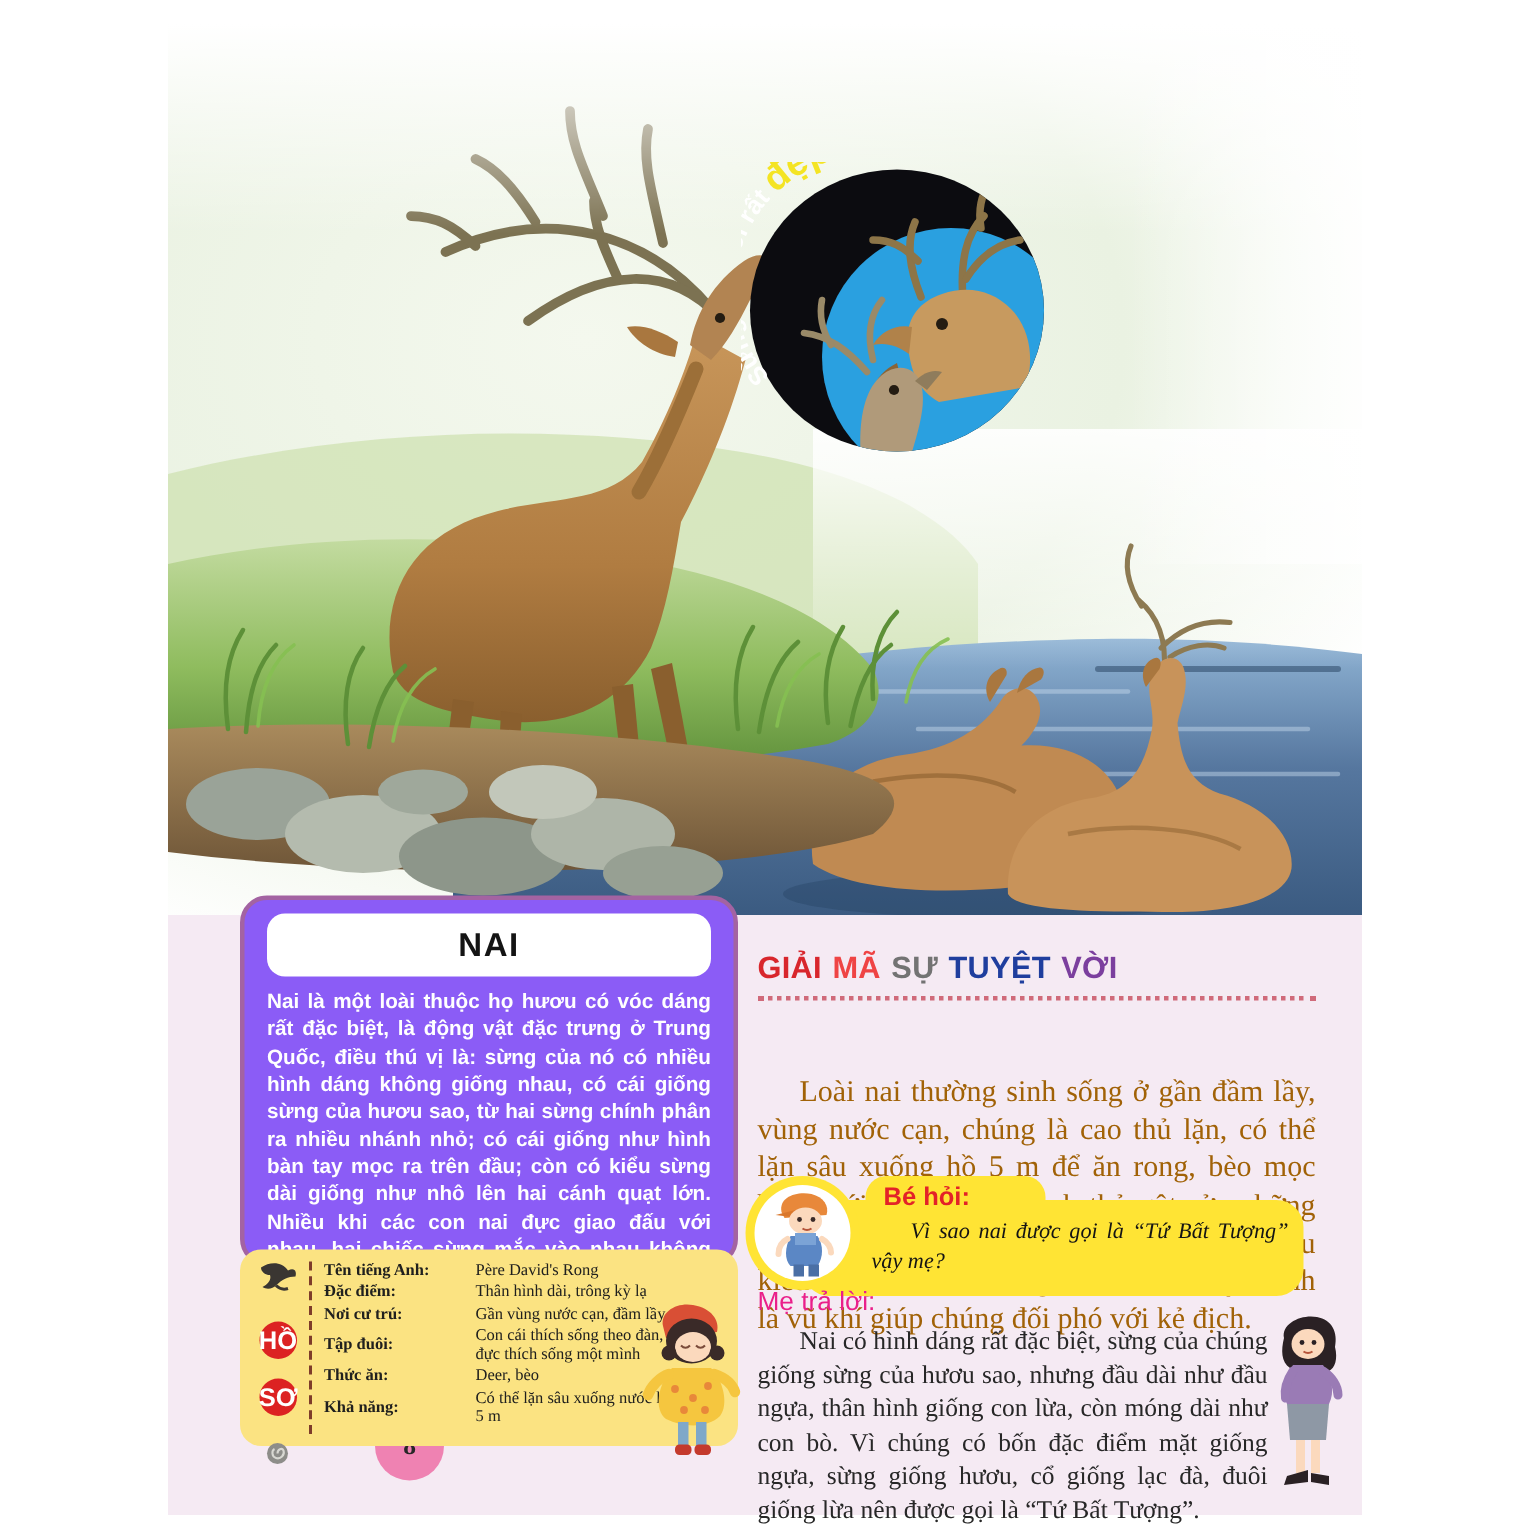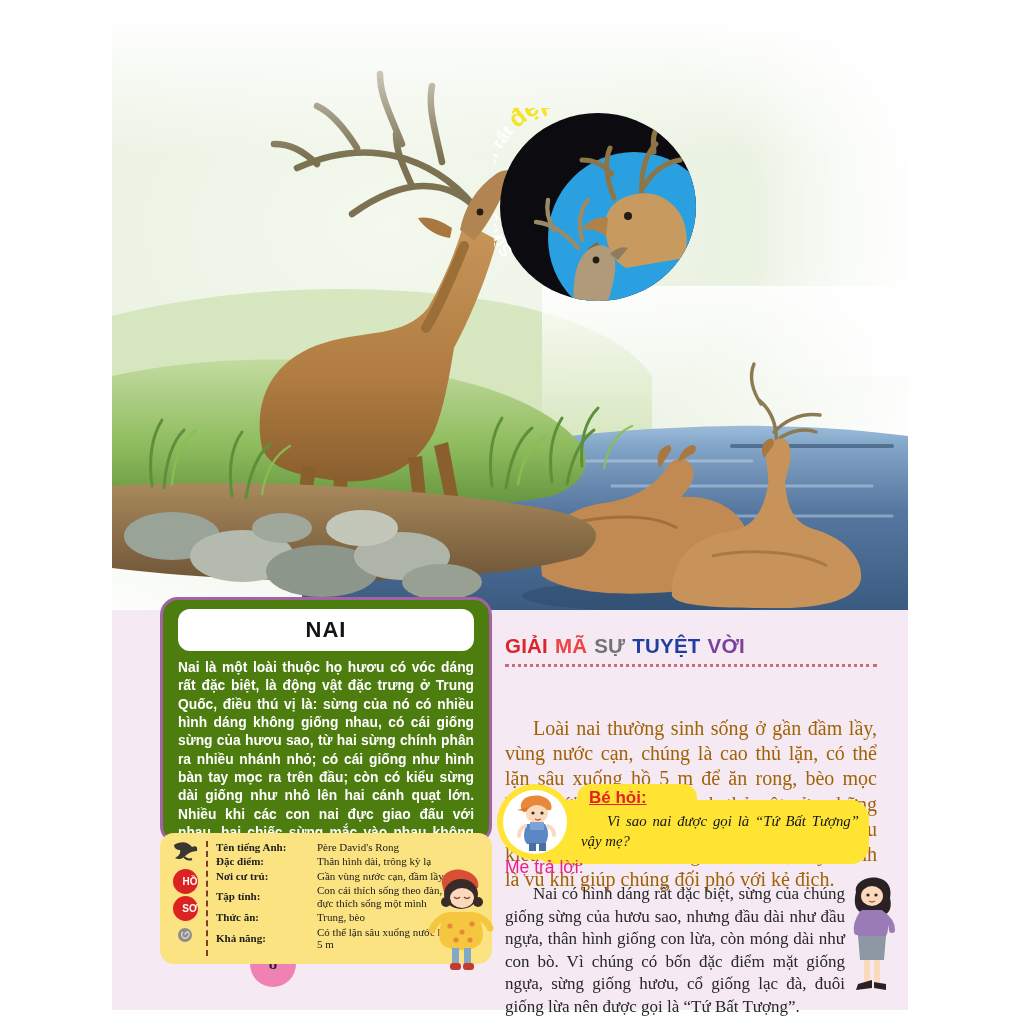--- a/index.html
+++ b/index.html
@@ -5,52 +5,52 @@
   html,body{margin:0;padding:0;background:#ffffff;}
   #page{position:relative;width:1024px;height:1024px;margin:0 auto;background:#ffffff;overflow:hidden;
         font-family:"Liberation Sans",sans-serif;}
   
   #illustration{position:absolute;left:112px;top:16px;width:796px;height:600px;}
   #badge{position:absolute;left:494px;top:108px;width:212px;height:202px;}
   
   #pink-panel{position:absolute;left:112px;top:610px;width:796px;height:400px;background:#f5eaf3;}
   
   #nai-box{position:absolute;left:160px;top:597px;width:332px;height:247px;box-sizing:border-box;
-           background:#4d7c0f;border:3px solid #a363a2;border-radius:18px;padding:9px 15px 10px;z-index:5;}
+           background:#8b5cf6;border:3px solid #a363a2;border-radius:18px;padding:9px 15px 10px;z-index:5;}
   #nai-title{background:#ffffff;border-radius:12px;height:42px;line-height:42px;text-align:center;
              font-weight:bold;font-size:22px;color:#141414;letter-spacing:1px;margin-bottom:8px;}
   #nai-body{color:#ffffff;font-size:13.8px;line-height:1.33;text-align:justify;font-weight:600;}
   
   #profile-box{position:absolute;left:160px;top:833px;width:332px;height:131px;box-sizing:border-box;
                background:#fbe382;border-radius:14px;padding:8px 8px 6px 56px;z-index:5;}
   #profile-divider{position:absolute;left:46px;top:8px;bottom:8px;border-left:2px dashed #7e3c2a;}
   .icon-col{position:absolute;left:8px;top:6px;width:34px;text-align:center;}
   .hoso-circle{width:25px;height:25px;border-radius:50%;background:#dc2222;color:#fff;font-weight:bold;
-               font-size:10px;line-height:25px;text-align:right;margin:2px auto;}
+               font-size:17px;line-height:25px;text-align:left;margin:13px auto;}
   .profile-row{display:flex;font-family:"Liberation Serif",serif;font-size:11px;line-height:1.13;
                color:#20201e;margin-bottom:2px;align-items:center;}
   .profile-label{width:101px;font-weight:bold;flex:none;}
   .profile-value{flex:1;}
   
   #page-circle{position:absolute;left:250px;top:941px;width:46px;height:46px;border-radius:50%;
                background:#ef82b2;color:#272727;font-family:"Liberation Serif",serif;font-weight:bold;
                font-size:17px;text-align:center;line-height:46px;z-index:4;}
   
   #decode-heading{position:absolute;left:505px;top:634px;width:372px;font-weight:bold;font-size:20.5px;
                   letter-spacing:.2px;border-bottom:3px dotted #d06a7a;padding-bottom:6px;z-index:5;}
   #decode-heading span{margin-right:7px;}
   #decode-body{position:absolute;left:505px;top:672px;width:372px;font-family:"Liberation Serif",serif;
                font-size:20px;line-height:1.26;color:#a16207;text-align:justify;text-indent:28px;z-index:5;margin-top:44px;}
   
   #qa-bubble{position:absolute;left:497px;top:784px;width:372px;height:80px;z-index:5;}
   #bubble-shape{position:absolute;left:38px;top:16px;right:0;bottom:0;background:#ffe434;border-radius:18px;}
   #bubble-tab{position:absolute;left:80px;top:0;width:120px;height:32px;background:#ffe434;border-radius:14px;}
   #qa-avatar{position:absolute;left:0;top:0;width:76px;height:76px;border-radius:50%;background:#ffe434;}
   #qa-avatar .inner{position:absolute;left:6px;top:6px;width:64px;height:64px;border-radius:50%;background:#fff;overflow:hidden;}
-  #question-label{position:absolute;left:92px;top:4px;color:#e32228;font-weight:bold;font-size:17px;text-decoration:underline;}
+  #question-label{position:absolute;left:92px;top:4px;color:#e32228;font-weight:bold;font-size:17px;}
   #question-text{position:absolute;left:84px;top:28px;width:278px;font-family:"Liberation Serif",serif;
                  font-size:14.8px;line-height:1.35;color:#141414;text-align:justify;text-indent:26px;font-style:italic;}
   
   #answer-label{position:absolute;left:505px;top:857px;color:#ea1f8a;font-weight:normal;font-size:17.5px;z-index:5;}
   #answer-text{position:absolute;left:505px;top:883px;width:340px;font-family:"Liberation Serif",serif;
                font-size:17px;line-height:1.33;color:#272727;text-align:justify;text-indent:28px;z-index:5;}
   .char-figure{position:absolute;z-index:6;}
 </style>
 </head>
 <body>
@@ -277,26 +277,26 @@
     </div>
     <div class="profile-row">
       <span class="profile-label">Đặc điểm:</span>
       <span class="profile-value">Thân hình dài, trông kỳ lạ</span>
     </div>
     <div class="profile-row">
       <span class="profile-label">Nơi cư trú:</span>
       <span class="profile-value">Gần vùng nước cạn, đầm lầy</span>
     </div>
     <div class="profile-row">
-      <span class="profile-label">Tập tính:</span>
+      <span class="profile-label">Tập đuôi:</span>
       <span class="profile-value" style="width:160px;flex:none;">Con cái thích sống theo đàn, con đực thích sống một mình</span>
     </div>
     <div class="profile-row">
       <span class="profile-label">Thức ăn:</span>
-      <span class="profile-value">Trung, bèo</span>
+      <span class="profile-value">Deer, bèo</span>
     </div>
     <div class="profile-row">
       <span class="profile-label">Khả năng:</span>
       <span class="profile-value" style="width:160px;flex:none;">Có thể lặn sâu xuống nước khoảng 5 m</span>
     </div>
   </div>
 
   <div class="char-figure" style="left:420px;top:866px;">
     <svg width="80" height="108" viewBox="0 0 80 108">
       <path d="M22,18 C20,8 32,2 42,4 C54,6 60,14 58,22 L24,26 Z" fill="#d94f35"></path>

